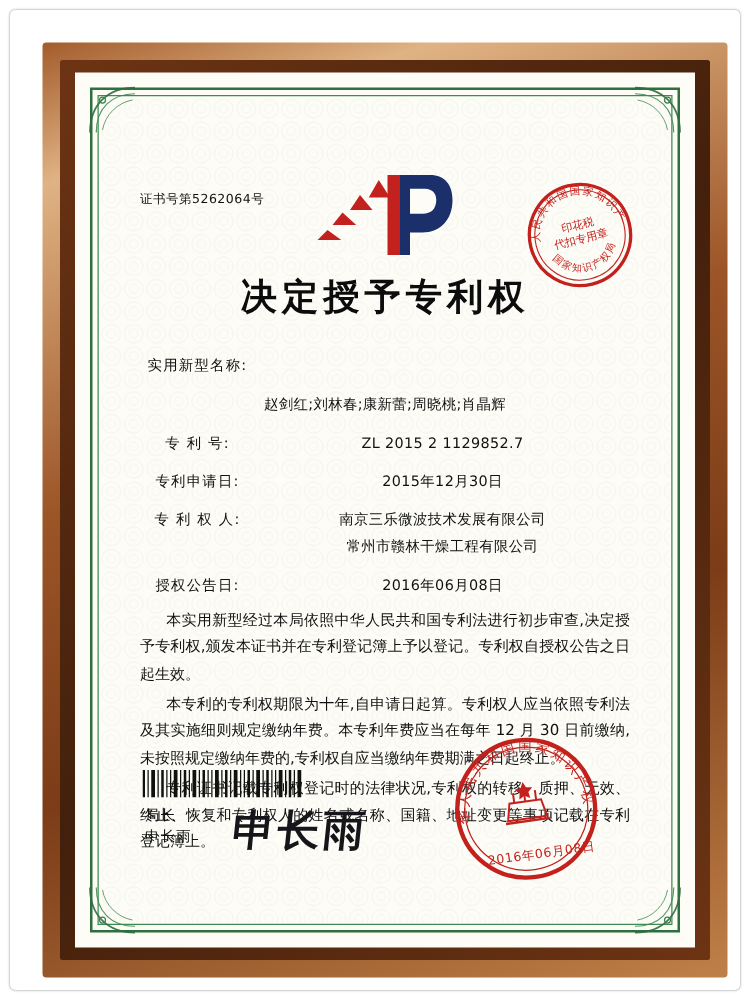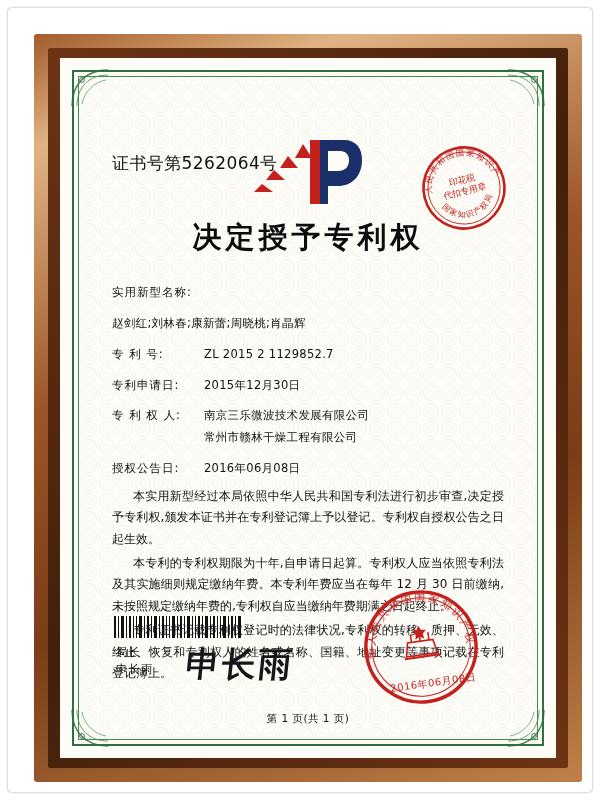--- a/index.html
+++ b/index.html
@@ -105,21 +105,21 @@
     right: 30px;
     bottom: 28px;
     font-size: 11px;
     color: #111;
   }
 
   .cert-no {
     position: absolute;
     left: 22px;
     top: 66px;
-    font-size: 17px;
+    font-size: 10px;
     letter-spacing: .4px;
     color: #111;
   }
 
   
   .logo {
     position: absolute;
     left: 50%;
     top: 48px;
     transform: translateX(-50%);
@@ -150,20 +150,21 @@
     transform: rotate(-14deg);
   }
 
   .fields {
     position: absolute;
     left: 22px;
     right: 22px;
     top: 196px;
     font-size: 11.5px;
     line-height: 1.9;
+    text-align: center;
   }
   .field-row {
     display: flex;
     align-items: flex-start;
     margin-bottom: 9px;
   }
   .field-label {
     width: 92px;
     flex: 0 0 92px;
     letter-spacing: 1px;
@@ -421,16 +422,15 @@
         </text>
         <g transform="translate(60,58)">
           <path d="M-16 10 L16 10 L13 -4 L-13 -4 Z" fill="none" stroke="#c3211d" stroke-width="1.6"></path>
           <path d="M-18 12 L18 12" stroke="#c3211d" stroke-width="2"></path>
           <path d="M-9 -4 L-9 -12 M0 -4 L0 -14 M9 -4 L9 -12" stroke="#c3211d" stroke-width="1.6"></path>
           <path d="M0 -20 l2.2 4.6 5 .7 -3.6 3.5 .9 5 -4.5-2.4 -4.5 2.4 .9-5 -3.6-3.5 5-.7 Z" fill="#c3211d"></path>
         </g>
       </svg>
       <div class="seal-date">2016年06月08日</div>
 
-      <div class="page-no">第 1 页(共 1 页)</div>
     </div>
   </div>
 </div>
 
 </body></html>

